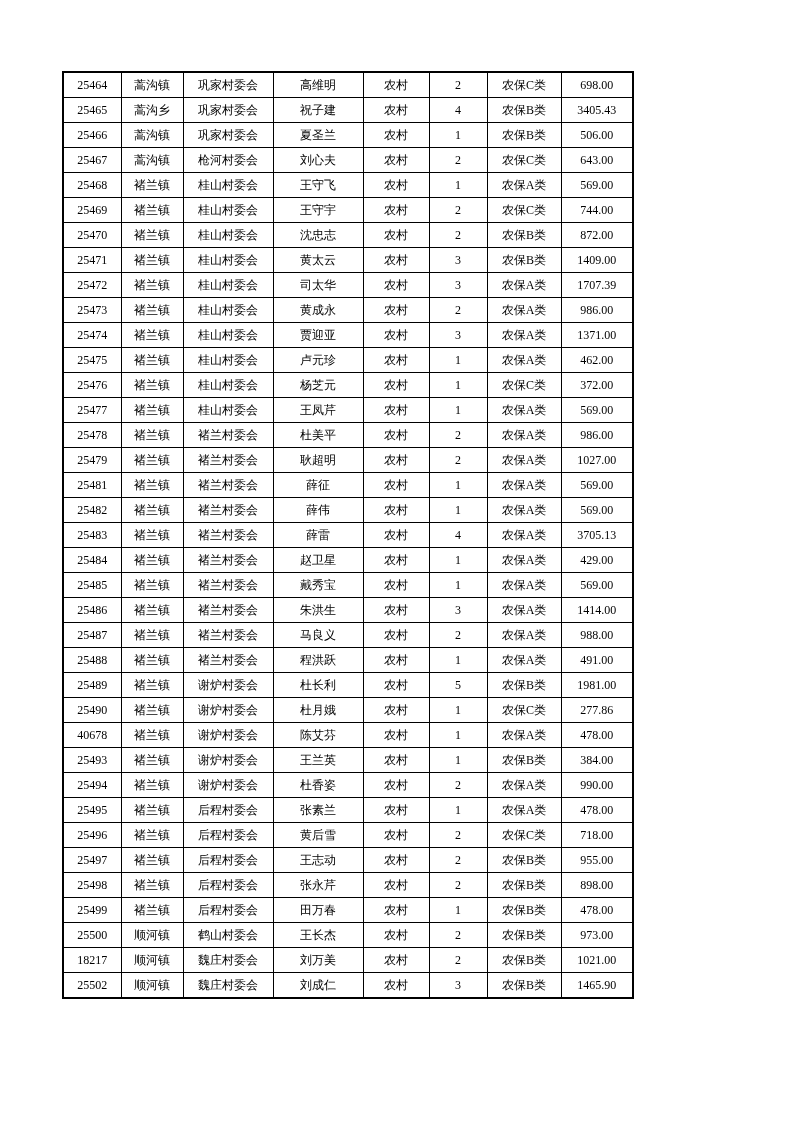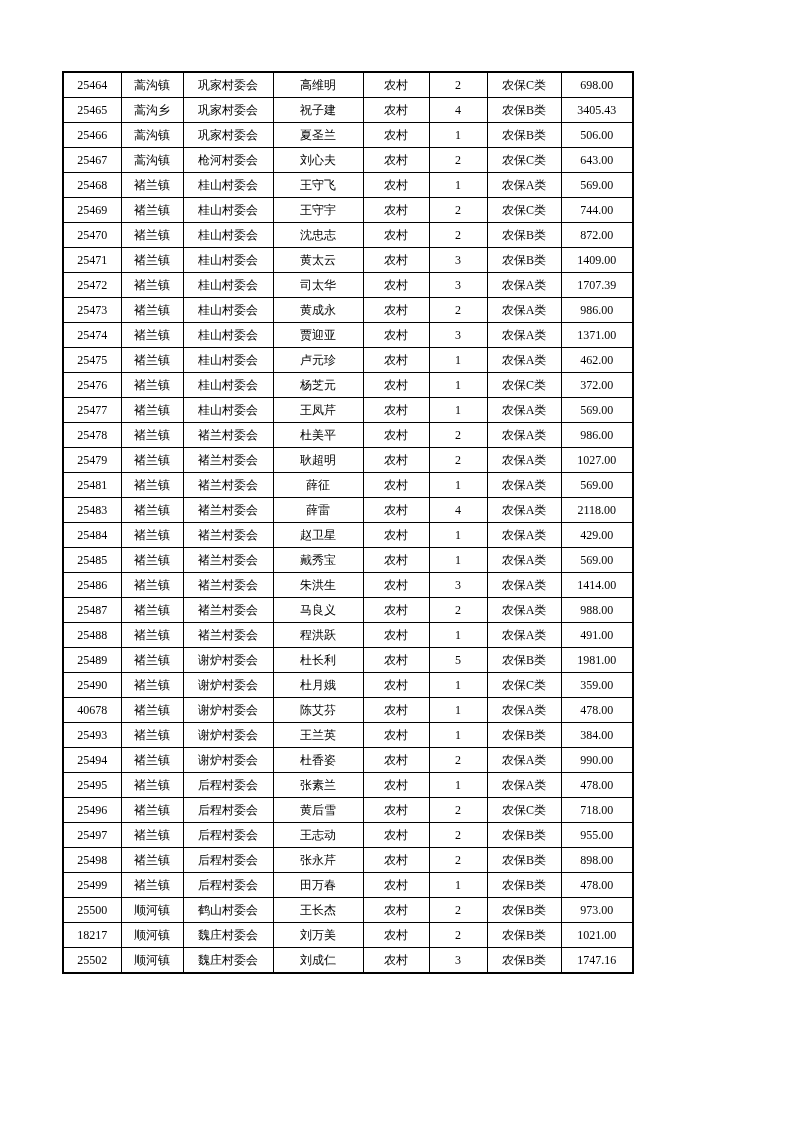--- a/index.html
+++ b/index.html
@@ -224,28 +224,38 @@
         <td>25481</td>
         <td>褚兰镇</td>
         <td>褚兰村委会</td>
         <td>薛征</td>
         <td>农村</td>
         <td>1</td>
         <td>农保A类</td>
         <td>569.00</td>
       </tr>
       <tr>
+        <td>25482</td>
+        <td>褚兰镇</td>
+        <td>褚兰村委会</td>
+        <td>薛伟</td>
+        <td>农村</td>
+        <td>1</td>
+        <td>农保A类</td>
+        <td>569.00</td>
+      </tr>
+      <tr>
         <td>25483</td>
         <td>褚兰镇</td>
         <td>褚兰村委会</td>
         <td>薛雷</td>
         <td>农村</td>
         <td>4</td>
         <td>农保A类</td>
-        <td>2118.00</td>
+        <td>3705.13</td>
       </tr>
       <tr>
         <td>25484</td>
         <td>褚兰镇</td>
         <td>褚兰村委会</td>
         <td>赵卫星</td>
         <td>农村</td>
         <td>1</td>
         <td>农保A类</td>
         <td>429.00</td>
@@ -301,21 +311,21 @@
         <td>1981.00</td>
       </tr>
       <tr>
         <td>25490</td>
         <td>褚兰镇</td>
         <td>谢炉村委会</td>
         <td>杜月娥</td>
         <td>农村</td>
         <td>1</td>
         <td>农保C类</td>
-        <td>359.00</td>
+        <td>277.86</td>
       </tr>
       <tr>
         <td>40678</td>
         <td>褚兰镇</td>
         <td>谢炉村委会</td>
         <td>陈艾芬</td>
         <td>农村</td>
         <td>1</td>
         <td>农保A类</td>
         <td>478.00</td>
@@ -411,16 +421,16 @@
         <td>1021.00</td>
       </tr>
       <tr>
         <td>25502</td>
         <td>顺河镇</td>
         <td>魏庄村委会</td>
         <td>刘成仁</td>
         <td>农村</td>
         <td>3</td>
         <td>农保B类</td>
-        <td>1747.16</td>
+        <td>1465.90</td>
       </tr>
     </tbody>
 </table>
 
 </body></html>

